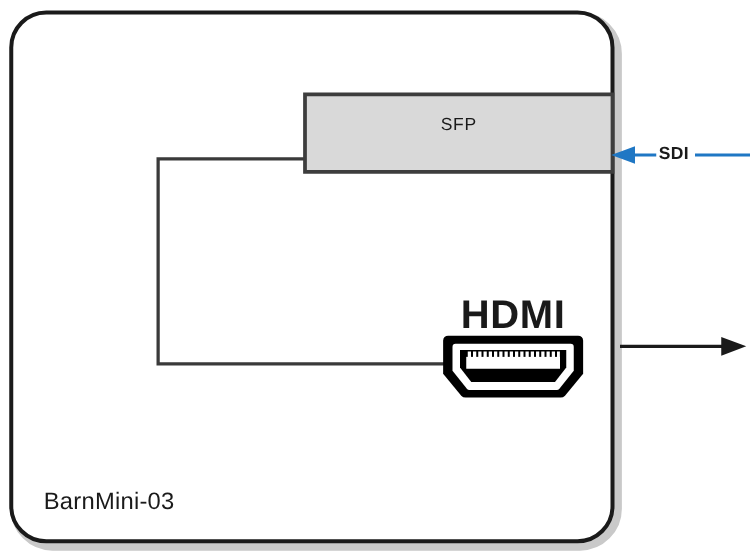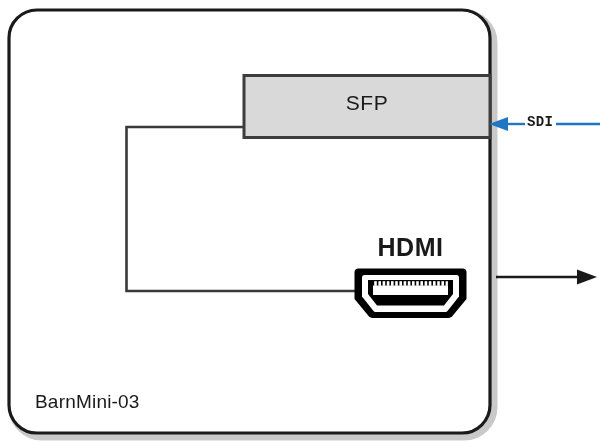--- a/index.html
+++ b/index.html
@@ -26,39 +26,38 @@
   .lbl {
     position: absolute;
     white-space: nowrap;
     color: #1a1a1a;
   }
   #sfp-label {
     left: 244px;
     top: 91px;
     width: 246px;
     text-align: center;
-    font-size: 21px;
+    font-size: 14px;
     letter-spacing: 0.5px;
   }
   #hdmi-label {
     left: 355px;
     top: 233px;
     width: 111px;
     text-align: center;
-    font-size: 25px;
+    font-size: 32px;
     font-weight: bold;
     letter-spacing: 0.5px;
   }
   #sdi-label {
     left: 527px;
     top: 114px;
     font-size: 14px;
     font-weight: bold;
     letter-spacing: 0.3px;
-    font-family: Liberation Mono, monospace;
   }
   #device-label {
     left: 35px;
     top: 391px;
     font-size: 19px;
     letter-spacing: 0.2px;
   }
 </style>
 </head>
 <body>

